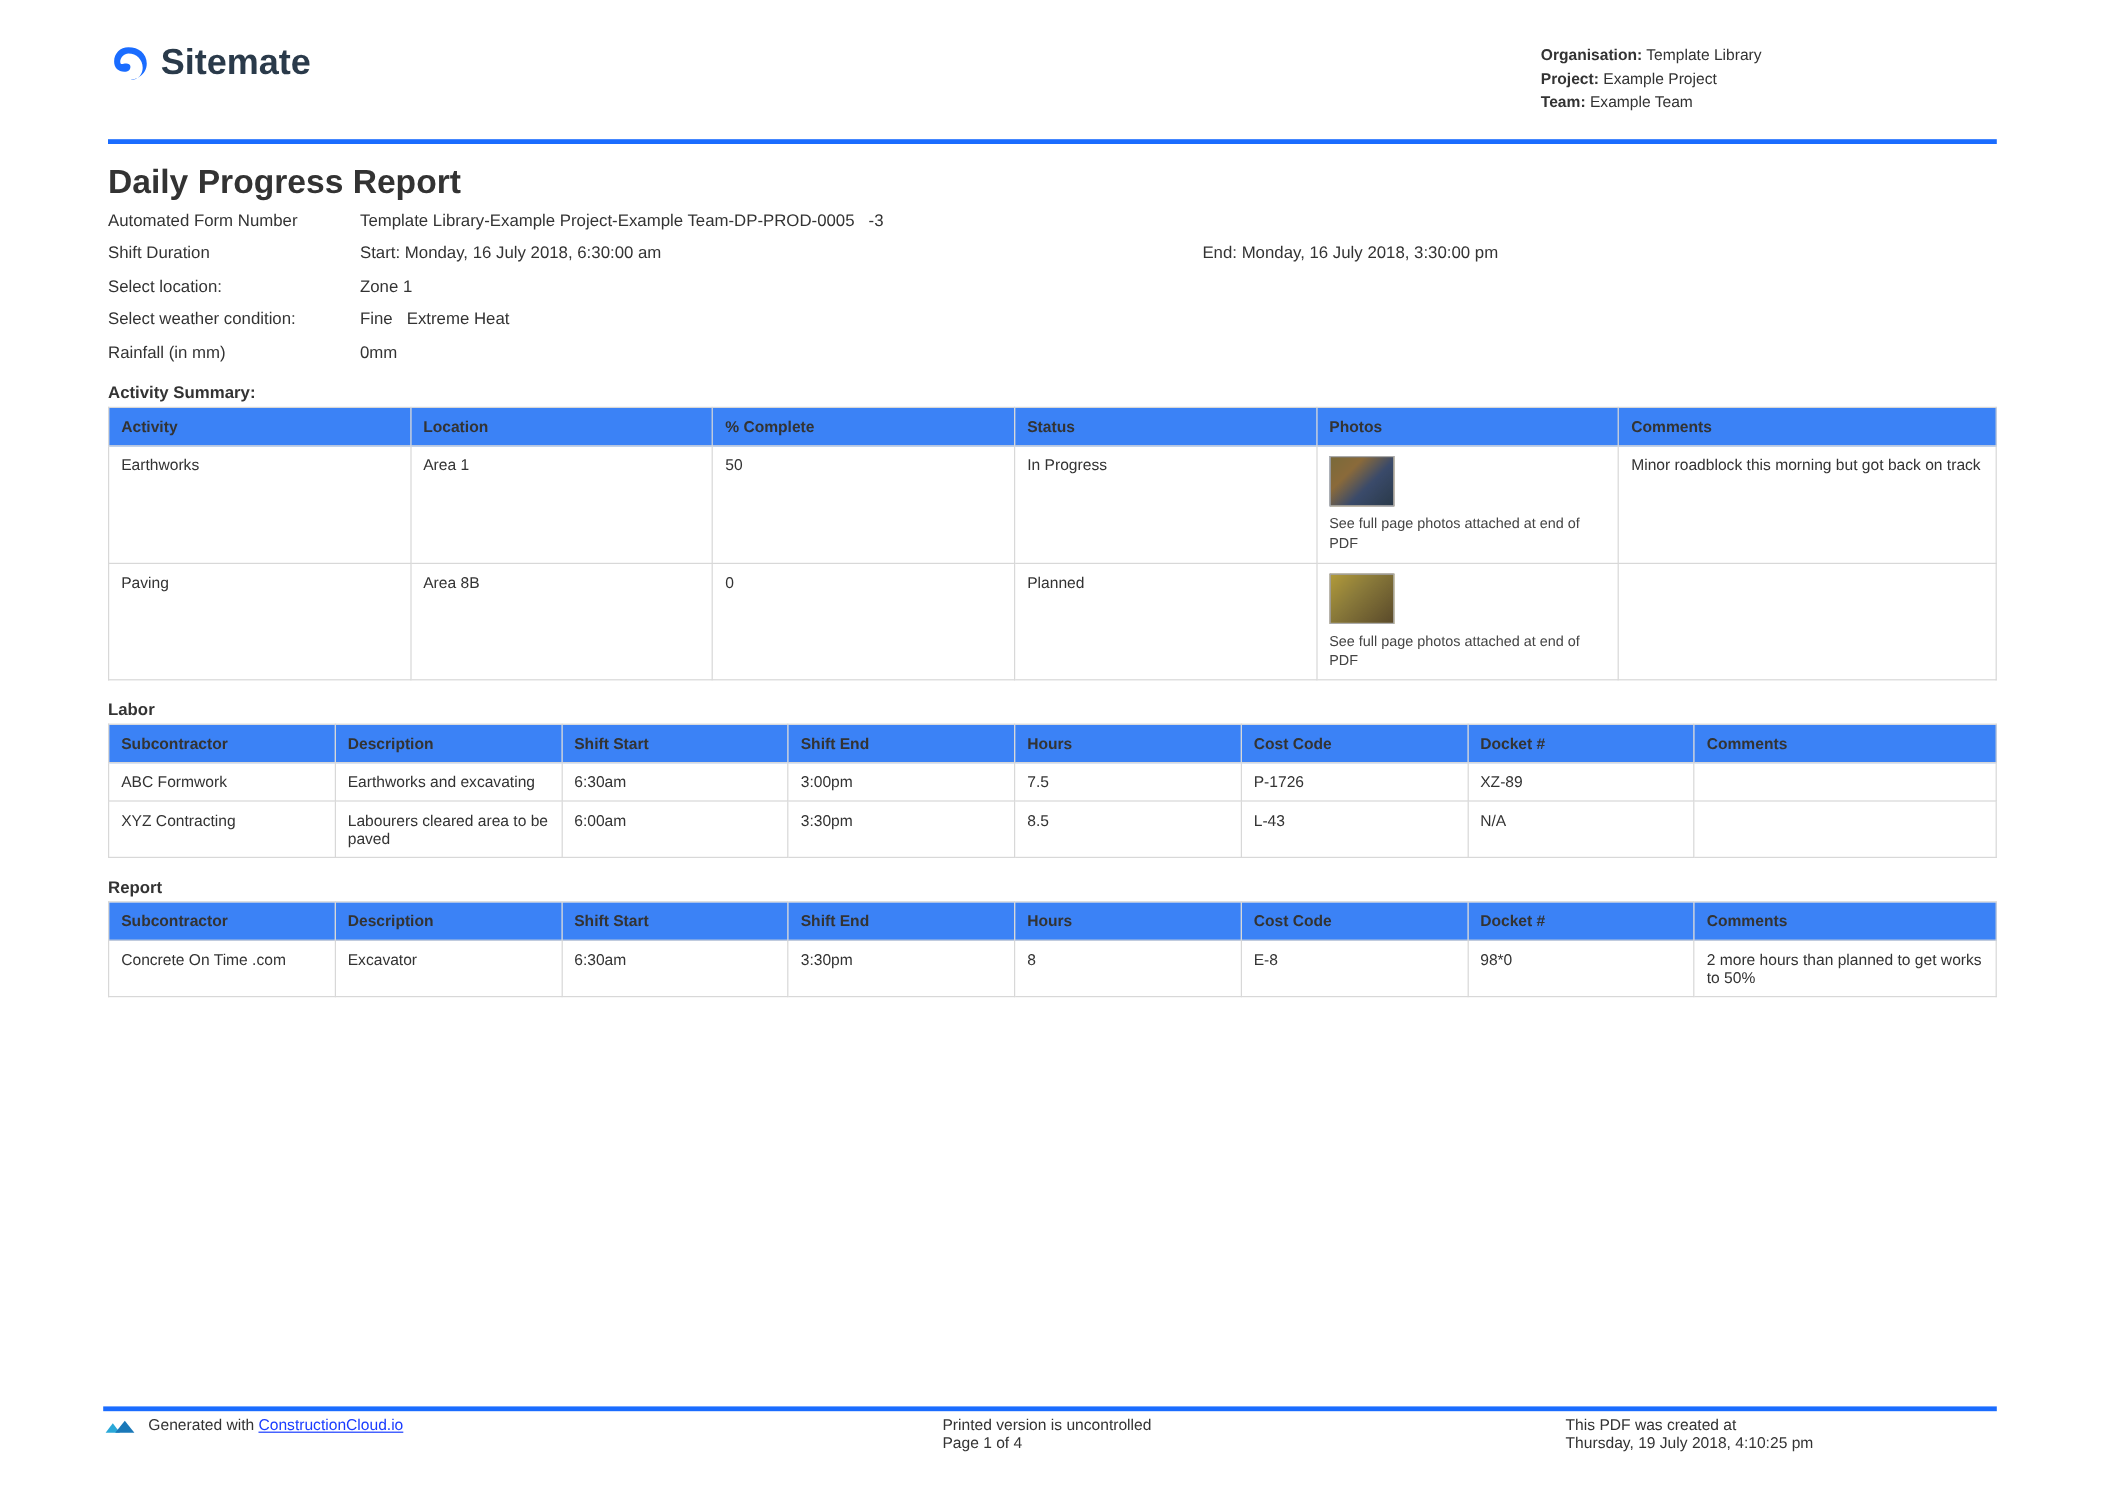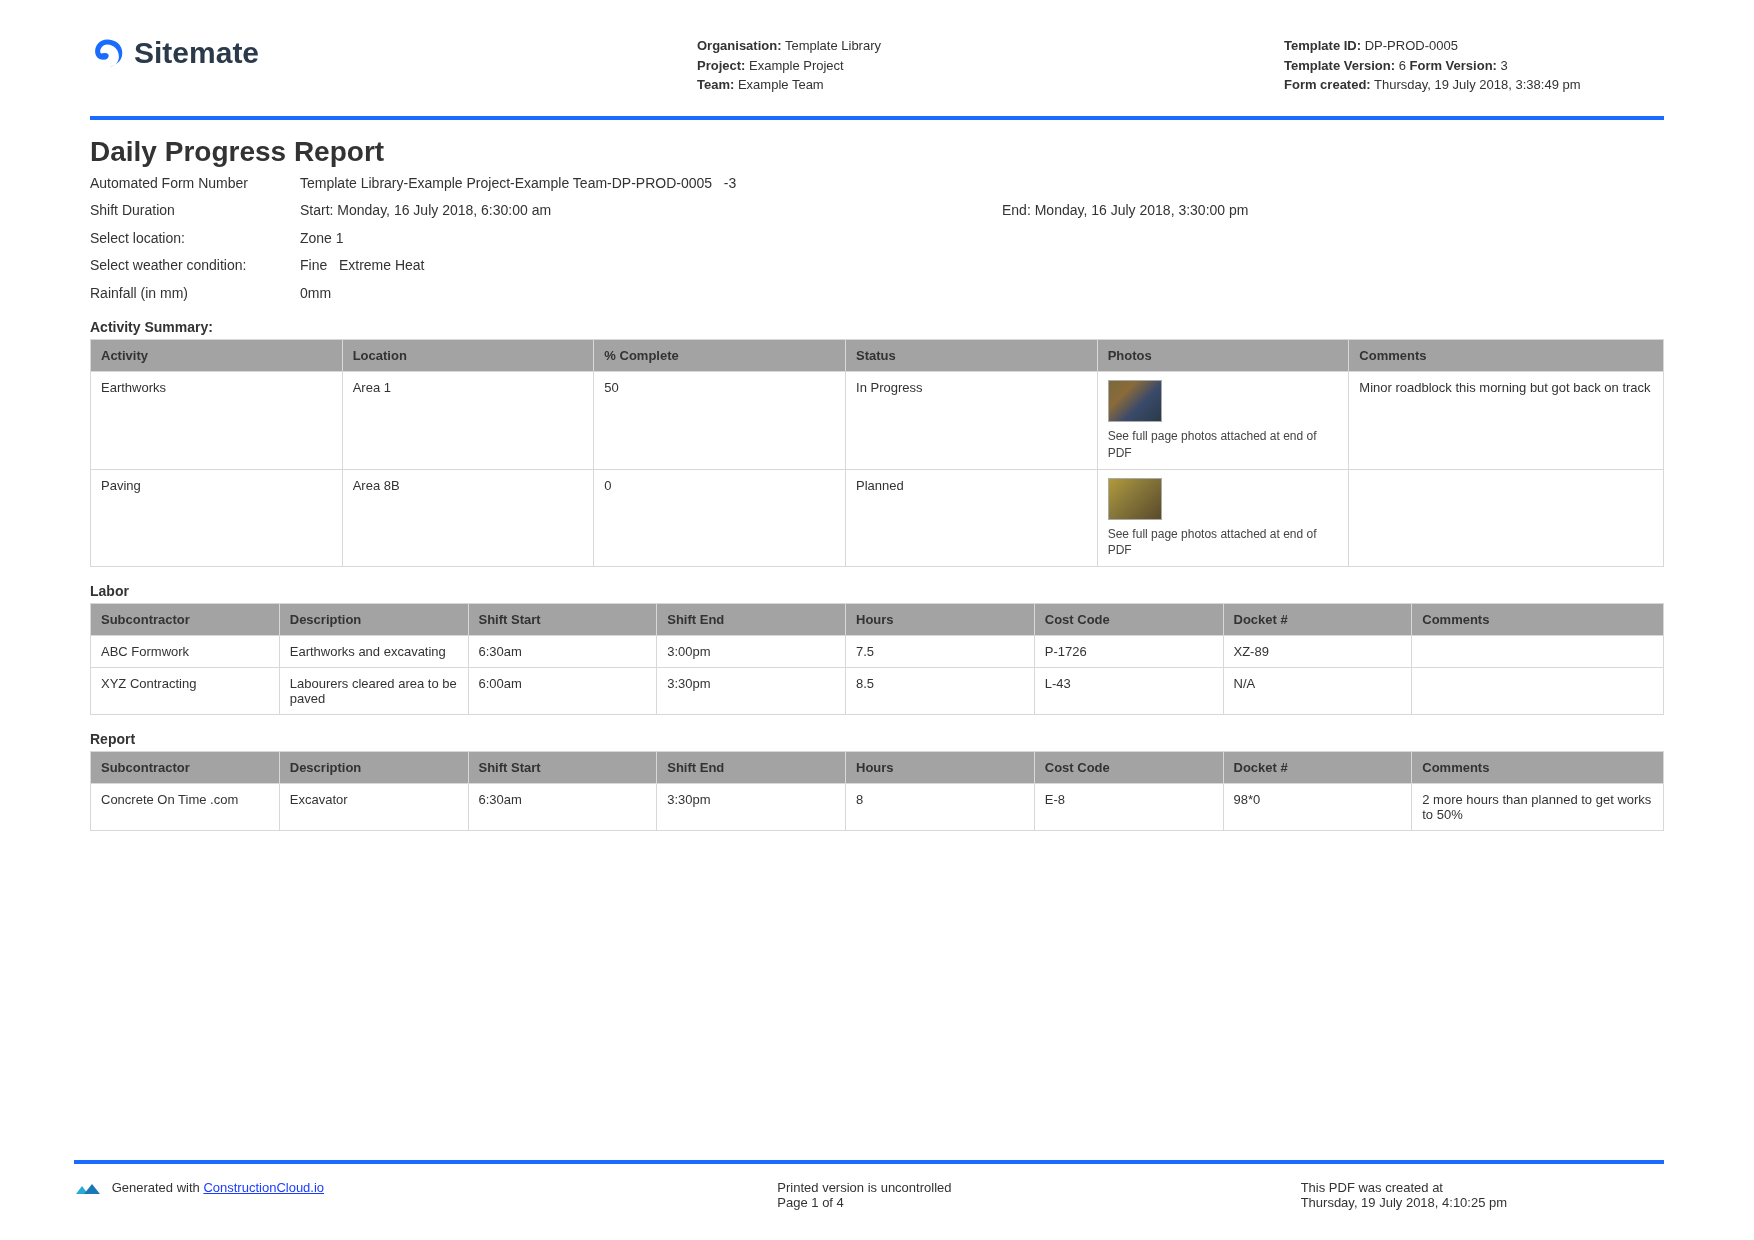--- a/index.html
+++ b/index.html
@@ -90,46 +90,46 @@
     table-layout: fixed;
   }
   th, td {
     border: 1px solid #d8d8d8;
     padding: 8px 10px;
     text-align: left;
     vertical-align: top;
     color: #333;
   }
   th {
-    background: #a3a3a3;
+    background: #3b82f6;
     font-weight: 700;
   }
 
   
   .thumb {
     width: 54px;
     height: 42px;
     background: linear-gradient(135deg,#7a6a3a 0%,#8a6a3a 30%,#3a4a6a 60%,#2a3a4a 100%);
     border: 1px solid #aaa;
     margin-bottom: 6px;
     display: block;
   }
   .thumb.alt {
     background: linear-gradient(135deg,#b19a3a 0%,#8a7a3a 40%,#5a4a2a 100%);
   }
   .photo-note { font-size: 12px; color: #444; line-height: 1.35; }
 
   
   .footer {
     position: absolute;
-    left: 74px;
+    left: 86px;
     right: 90px;
     bottom: 30px;
     border-top: 4px solid #1a6cff;
-    padding-top: 16px;
+    padding-top: 4px;
     display: flex;
     justify-content: space-between;
     font-size: 13px;
     color: #333;
   }
   .footer .fc { flex: 1; }
   .footer .fc.center { text-align: left; padding-left: 340px; }
   .footer .fc.right { text-align: left; padding-left: 160px; }
   .footer a { color: #1a3cff; text-decoration: underline; }
   .gen-icon {
@@ -167,25 +167,20 @@
       <svg viewBox="0 0 40 40" width="34" height="34">
         <path d="M20 4 C12 4 6 10 6 18 C6 24 10 28 16 28 C20 28 22 26 22 23 C22 21 20 20 18 20 C14 20 12 22 12 18 C12 14 16 10 20 10 C28 10 34 16 34 24 C34 30 30 36 22 36 C26 36 38 32 38 20 C38 10 30 4 20 4 Z" fill="#1a6cff"></path>
       </svg>
     </span>
     <span class="logo-text">Sitemate</span>
   </div>
   <div class="meta-col meta-middle">
     <div><b>Organisation:</b> <span>Template Library</span></div>
     <div><b>Project:</b> <span>Example Project</span></div>
     <div><b>Team:</b> <span>Example Team</span></div>
-  </div>
-  <div class="meta-col meta-right">
-    <div><b>Template ID:</b> <span>DP-PROD-0005</span></div>
-    <div><b>Template Version:</b> <span>6</span> <b>Form Version:</b> <span>3</span></div>
-    <div><b>Form created:</b> <span>Thursday, 19 July 2018, 3:38:49 pm</span></div>
   </div>
 </div>
 
 <div class="page-title">Daily Progress Report</div>
 
 <div class="kv-row">
   <div class="kv-label">Automated Form Number</div>
   <div class="kv-value">Template Library-Example Project-Example Team-DP-PROD-0005&nbsp;&nbsp;&nbsp;-3</div>
 </div>
 <div class="kv-row">

